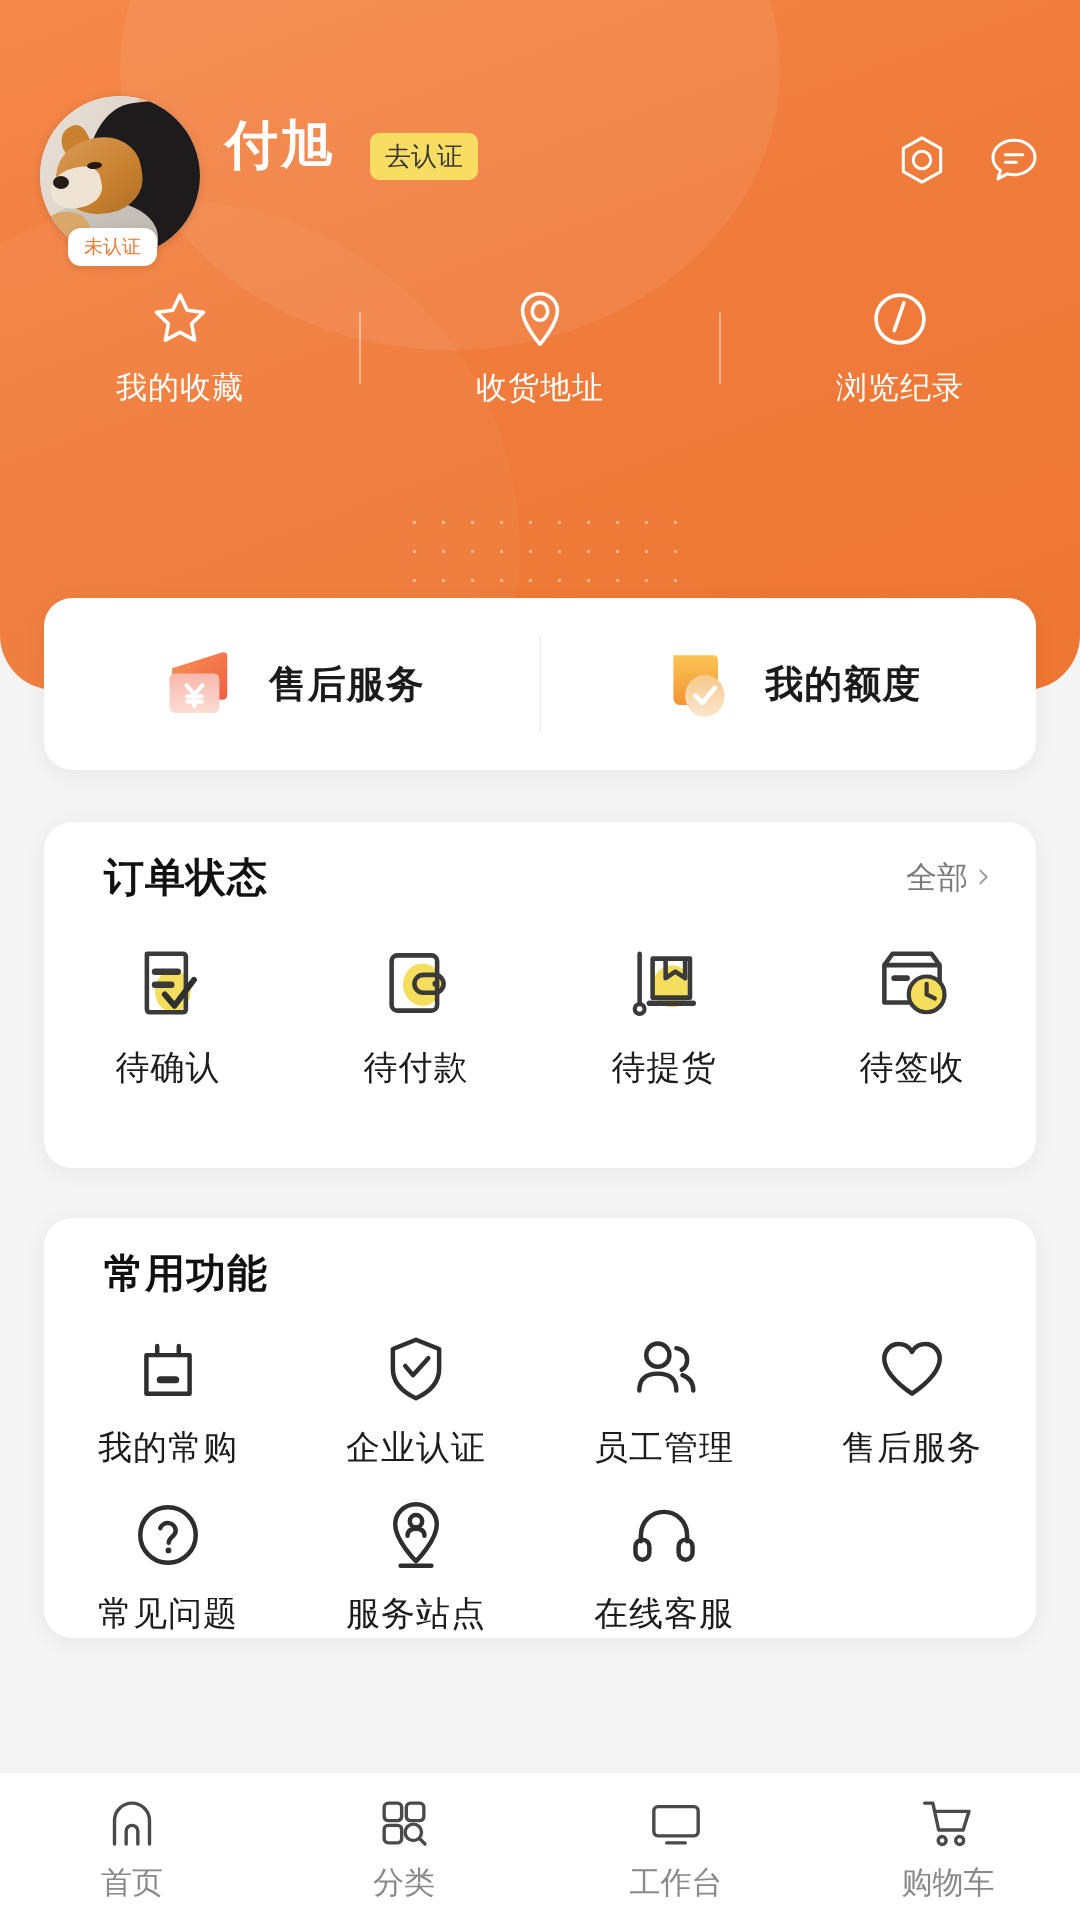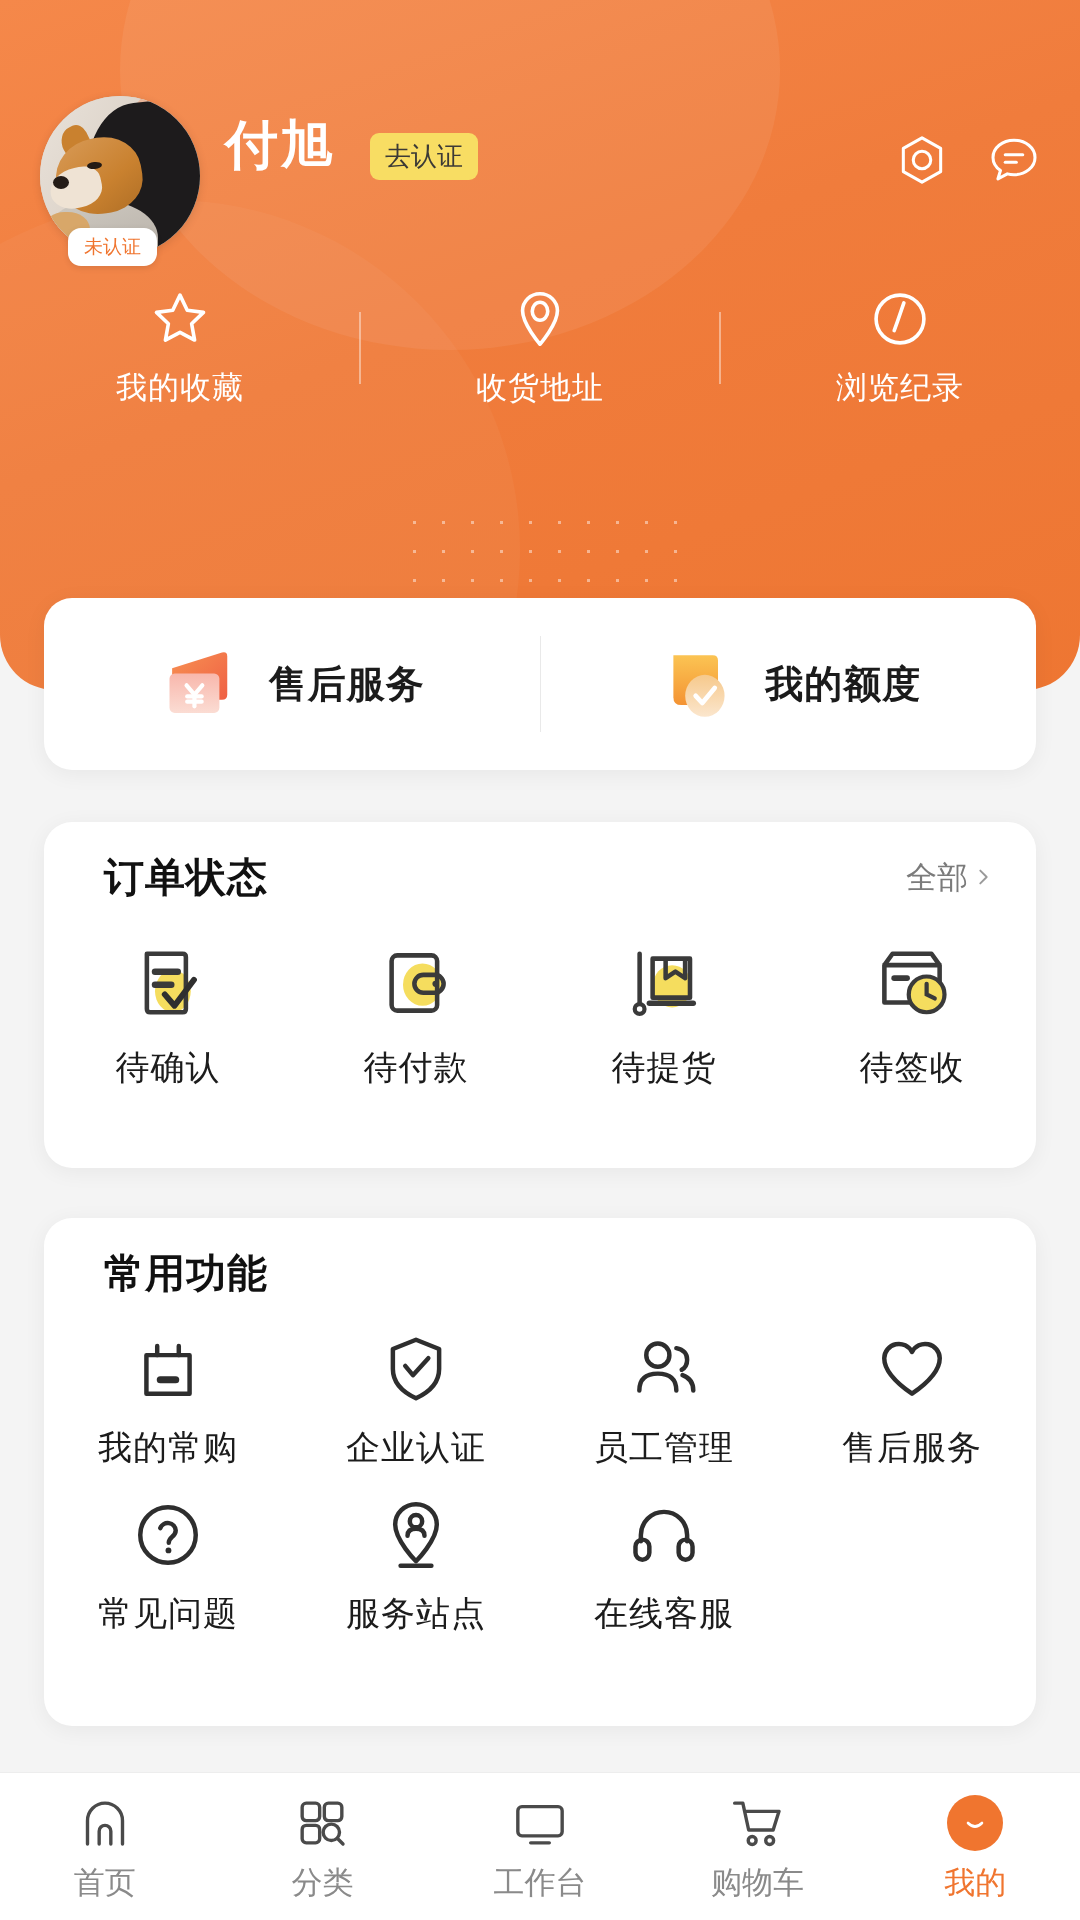--- a/index.html
+++ b/index.html
@@ -153,21 +153,21 @@
     display: flex; align-items: center; gap: 7px;
     color: #7b7b7b; font-size: 31px; line-height: 1;
   }
   .chev { width: 17px; height: 17px; display: block; }
   .ord-grid { display: flex; padding: 12px 0 0; }
   .ord-item { flex: 1; display: flex; flex-direction: column; align-items: center; }
   .ord-ic { width: 78px; height: 78px; display: block; }
   .ord-lb { margin-top: 28px; font-size: 34px; color: #1c1c1c; line-height: 1; letter-spacing: 1px; }
 
   
-  .func-card { top: 1218px; height: 508px; }
+  .func-card { top: 1218px; height: 420px; }
   .func-grid { display: flex; flex-wrap: wrap; padding: 4px 0 0; }
   .func-item { width: 25%; display: flex; flex-direction: column; align-items: center; margin-bottom: 34px; }
   .func-ic { width: 74px; height: 74px; display: block; }
   .func-lb { margin-top: 24px; font-size: 34px; color: #1c1c1c; line-height: 1; letter-spacing: 1px; }
 
   
   .tabbar {
     position: absolute; left: 0; bottom: 0; width: 1080px; height: 148px;
     background: #ffffff; border-top: 1px solid #ededed;
     display: flex; align-items: center; gap: 8px;
@@ -495,23 +495,15 @@
     <div class="tab">
       <span>
         <svg class="tab-ic" viewBox="0 0 48 48" fill="none" stroke="#4a4a4a" stroke-width="2.9" stroke-linejoin="round" stroke-linecap="round">
           <path d="M4 7 H11 L16 30 H37 L42 14 H13"></path>
           <circle cx="19" cy="39" r="3.4"></circle>
           <circle cx="34" cy="39" r="3.4"></circle>
         </svg>
       </span>
       <span class="tab-lb">购物车</span>
     </div>
-    <div class="tab active">
-      <span class="tab-avatar">
-        <svg width="34" height="34" viewBox="0 0 34 34" fill="none" stroke="#ffffff" stroke-width="2.6" stroke-linecap="round">
-          <path d="M10 17 Q17 24 24 17"></path>
-        </svg>
-      </span>
-      <span class="tab-lb">我的</span>
-    </div>
   </div>
 
 </div>
 
 </body></html>

